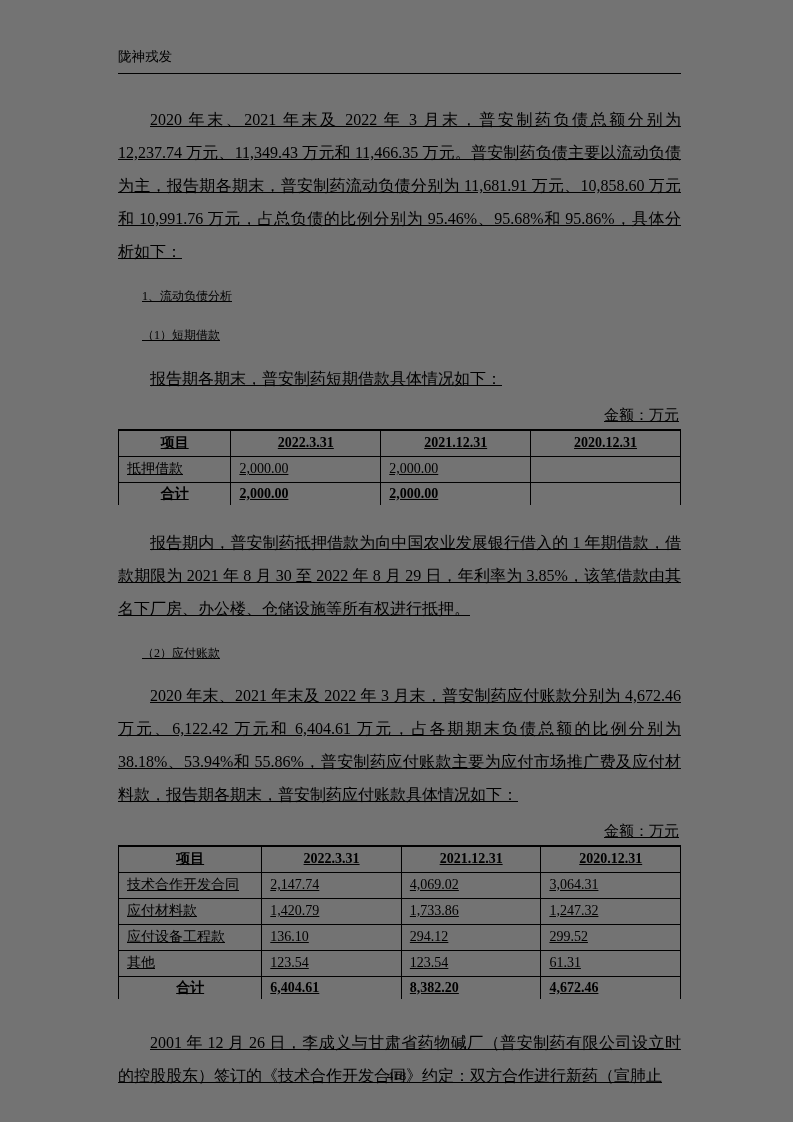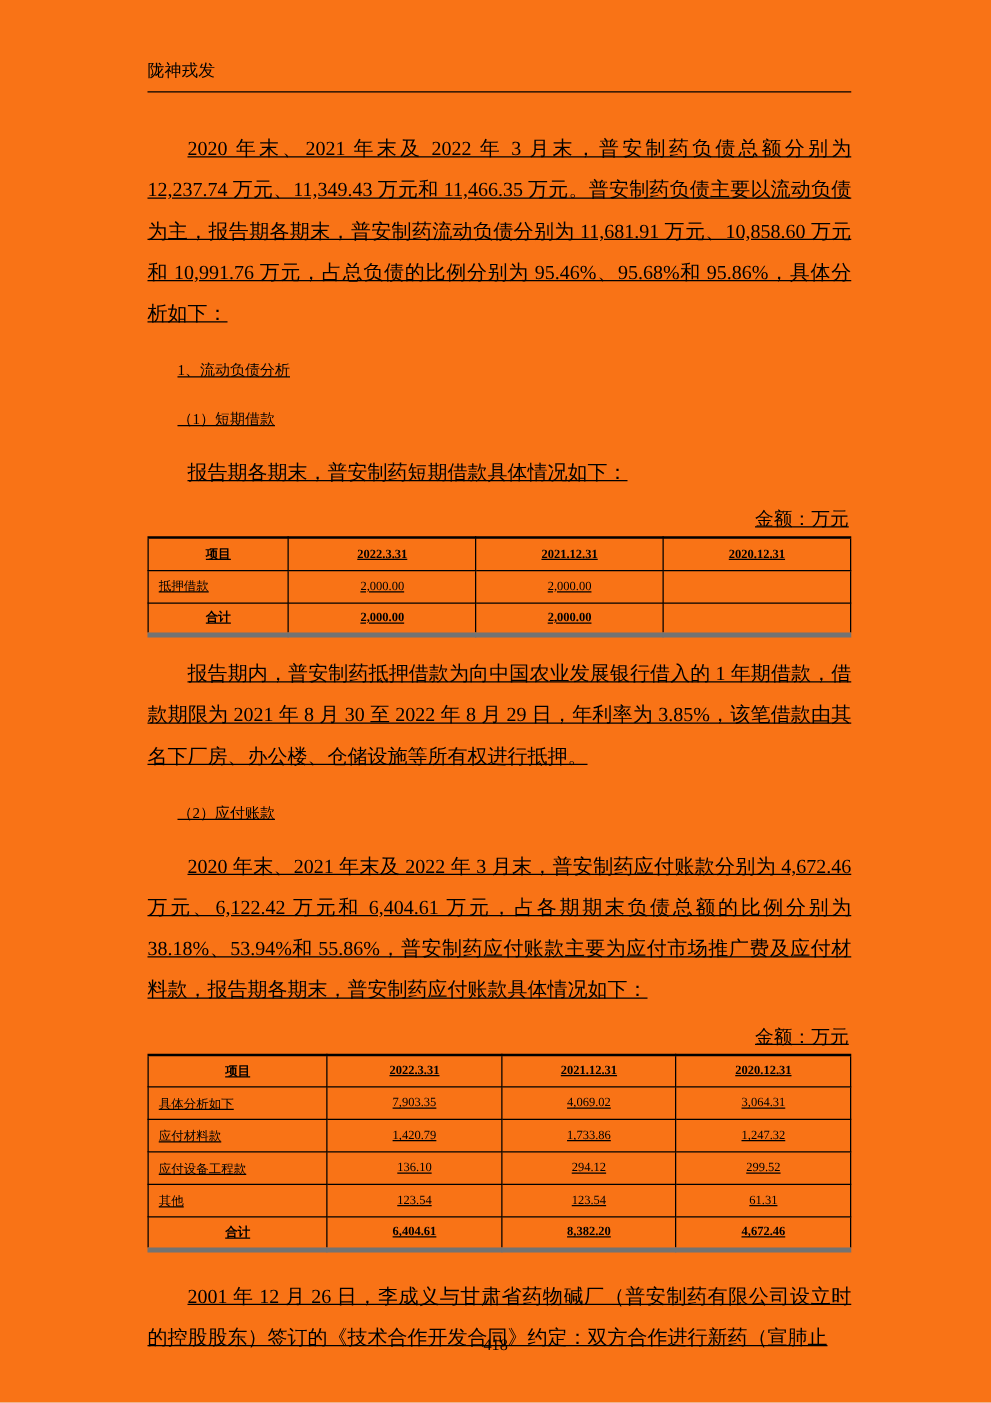--- a/index.html
+++ b/index.html
@@ -1,17 +1,17 @@
 <!DOCTYPE html>
 <html><head>
 <meta charset="utf-8">
 <style>
   html,body{margin:0;padding:0;background:#e8e8e8;}
   .page{
-    width:793px;height:1122px;background:#f97316;box-sizing:border-box;
+    width:793px;height:1122px;background:#737373;box-sizing:border-box;
     margin:0 auto;position:relative;
     padding:48px 112px 0 118px;
     font-family:"Liberation Serif","DejaVu Serif",serif;color:#000;
   }
   .doc-header{
     display:flex;justify-content:space-between;align-items:flex-end;
     font-size:13.5px;padding-bottom:7px;border-bottom:1.5px solid #000;
   }
   .doc-body{margin-top:30px;text-decoration:underline;}
   p.para{
@@ -19,30 +19,30 @@
     margin:0;
   }
   p.heading{
     font-size:12px;line-height:2.06;text-indent:2em;margin:15px 0;
   }
   .unit-note{
     font-size:15px;text-align:right;margin:10px 2px 4px 0;
   }
   table.dtable{
     width:100%;border-collapse:collapse;
-    border-top:2px solid #000;border-bottom:4px solid #737373;
-    font-size:10px;table-layout:fixed;
+    border-top:2px solid #000;border-bottom:8px solid #737373;
+    font-size:14px;table-layout:fixed;
   }
   table.dtable th,table.dtable td{
     border:1px solid #000;height:26px;padding:2px 8px;box-sizing:border-box;
     overflow:hidden;white-space:nowrap;
   }
   table.dtable th{font-weight:bold;text-align:center;}
   td.c-name{text-align:left;}
-  td.c-num{text-align:center;}
+  td.c-num{text-align:left;}
   tr.total-row td{font-weight:bold;}
   tr.total-row td.c-name{text-align:center;}
   table.t1 th:nth-child(1),table.t1 td:nth-child(1){width:20%;}
   table.t2 th:nth-child(1),table.t2 td:nth-child(1){width:25.5%;}
   .spacer-s{height:14px;}
   .spacer-m{height:20px;}
   .page-footer{
     position:absolute;left:0;right:0;bottom:38px;text-align:center;
     font-size:13px;
   }
@@ -107,22 +107,22 @@
       <thead>
         <tr>
           <th>项目</th>
           <th>2022.3.31</th>
           <th>2021.12.31</th>
           <th>2020.12.31</th>
         </tr>
       </thead>
       <tbody>
         <tr>
-          <td class="c-name">具体分析如下</td>
-          <td class="c-num">7,903.35</td>
+          <td class="c-name">技术合作开发合同</td>
+          <td class="c-num">2,147.74</td>
           <td class="c-num">4,069.02</td>
           <td class="c-num">3,064.31</td>
         </tr>
         <tr>
           <td class="c-name">应付材料款</td>
           <td class="c-num">1,420.79</td>
           <td class="c-num">1,733.86</td>
           <td class="c-num">1,247.32</td>
         </tr>
         <tr>

